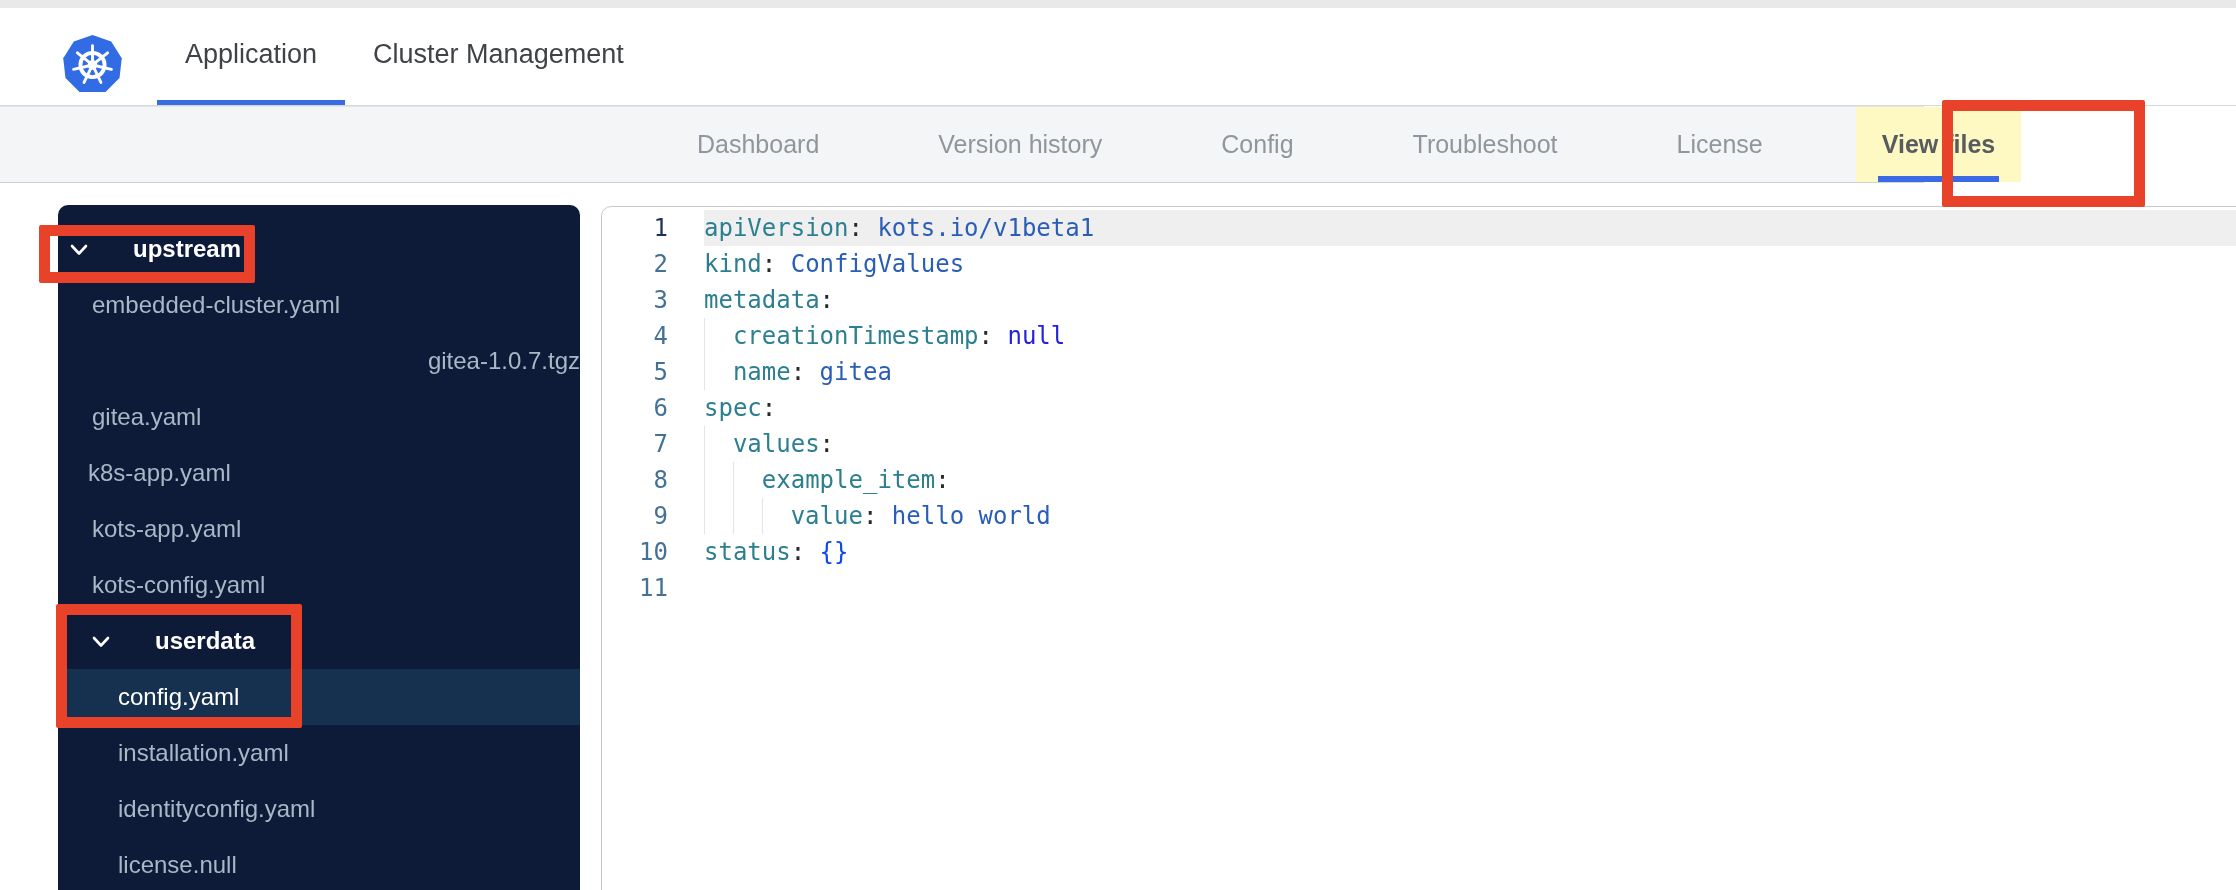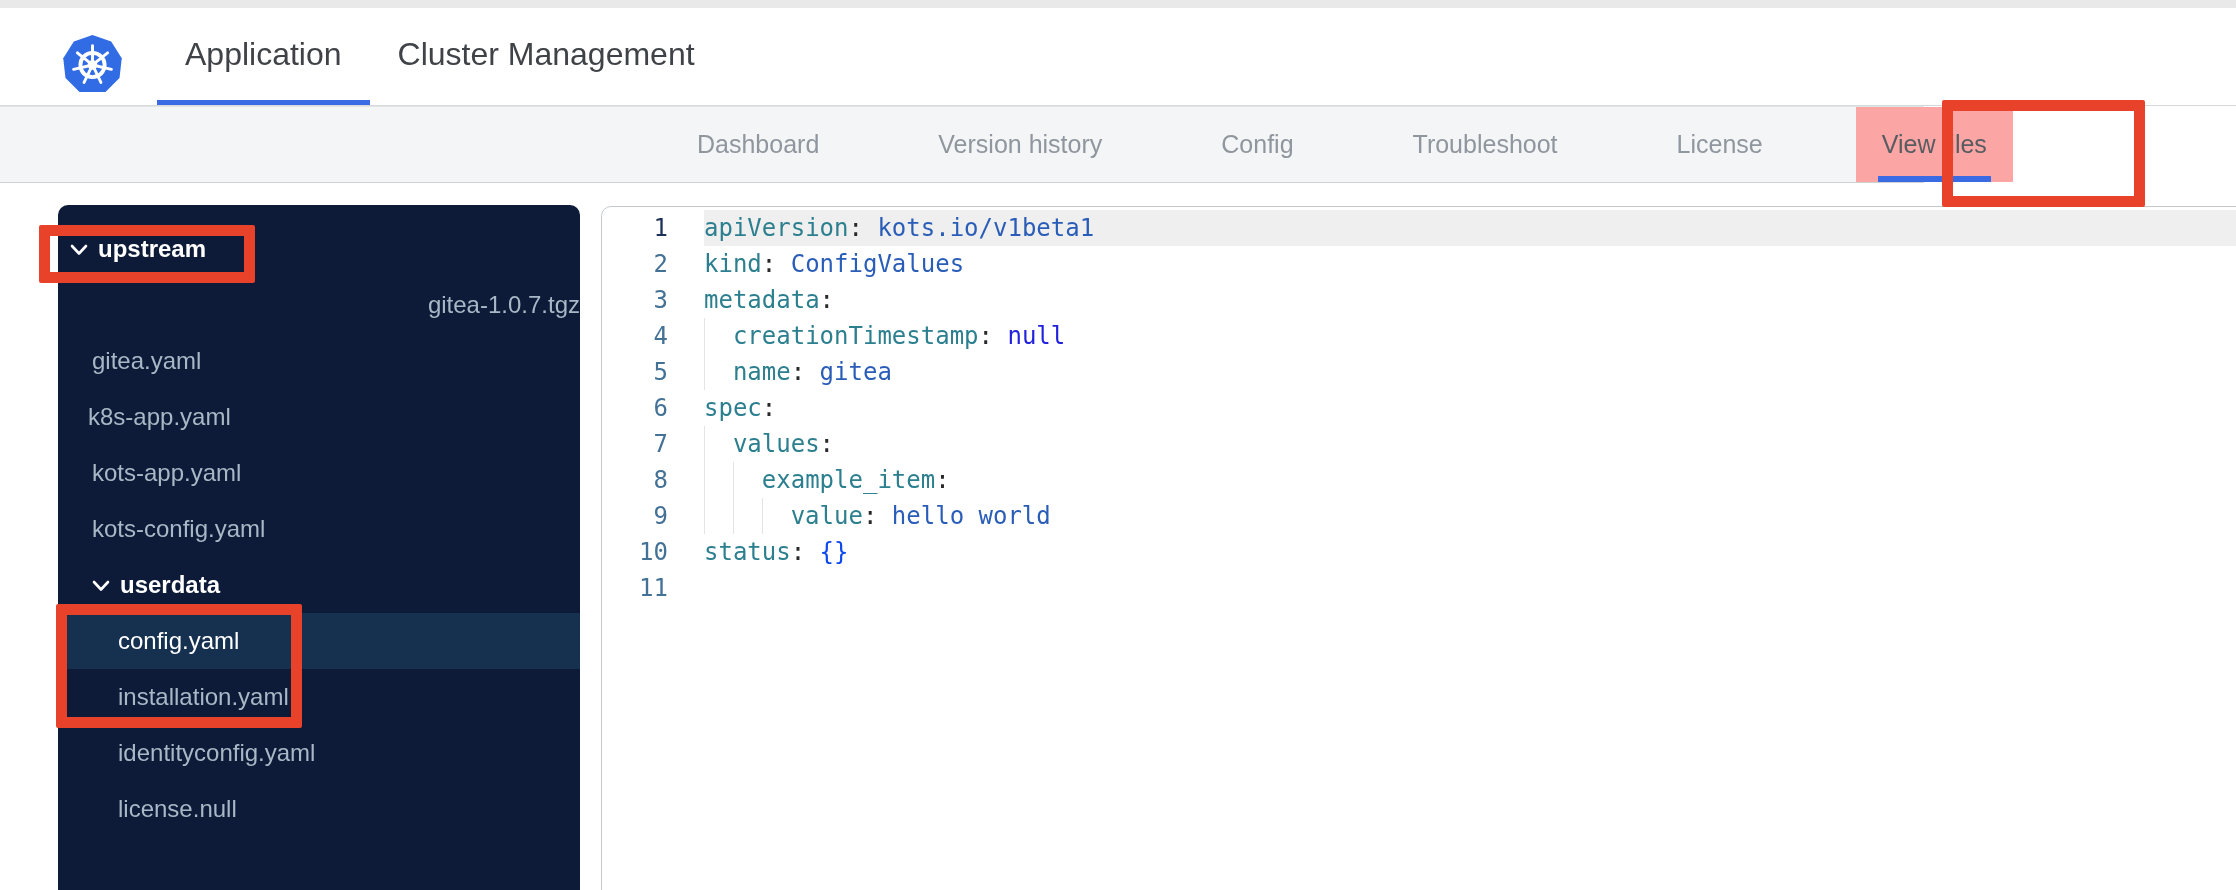--- a/index.html
+++ b/index.html
@@ -15,50 +15,50 @@
 
   
   .app-header {
     position:absolute; left:0; top:8px; width:2236px; height:98px;
     background:#ffffff; border-bottom:1px solid var(--border-gray);
   }
   .logo-wrap { position:absolute; left:60px; top:25px; width:65px; height:62px; }
   .h-tabs { position:absolute; left:157px; top:0; height:97px; display:flex; }
   .h-tab {
     display:flex; align-items:center; padding:0 28px; height:100%;
-    font-size:32px; color:#3f4347; cursor:pointer; border-bottom:5px solid transparent;
+    font-size:27px; color:#3f4347; cursor:pointer; border-bottom:5px solid transparent;
   }
   .h-tab.active { border-bottom-color:var(--accent-blue); }
 
   
   .sub-nav {
     position:absolute; left:0; top:106px; width:1924px; height:77px;
     background:#f4f5f7; border-top:1px solid #e2e4e6; border-bottom:1px solid #cfd2d5;
     display:flex; align-items:stretch; padding-left:671px;
   }
   .nav-tab {
     position:relative; display:flex; align-items:center; padding:0 26px; margin-right:67px;
     font-size:25px; color:#8f969d; cursor:pointer; white-space:nowrap;
   }
-  .nav-tab.active { background:#fca5a5; color:#575c60; }
+  .nav-tab.active { background:#fef9c3; color:#575c60;font-weight:bold; }
   .nav-tab.active::after {
     content:""; position:absolute; left:22px; right:22px; bottom:0; height:6px;
     background:var(--accent-blue);
   }
 
   
   .sidebar {
     position:absolute; left:58px; top:205px; width:522px; height:685px;
     background:var(--sidebar-bg); border-radius:10px 10px 0 0; padding-top:16px;
   }
   .tree-row {
     height:56px; display:flex; align-items:center; font-size:24px; cursor:pointer;
     color:#a9b7c6; white-space:nowrap;
   }
-  .tree-row.folder { color:#ffffff; font-weight:bold; }
+  .tree-row.folder { color:#ffffff; font-weight:bold;gap:35px; }
   .tree-row.selected { background:var(--sidebar-selected); color:#ffffff; font-weight:normal; }
   .chev { display:inline-flex; width:18px; margin-right:10px; flex:none; }
 
   
   .editor {
     position:absolute; left:601px; top:206px; width:1640px; height:690px;
     background:#ffffff; border:1px solid #c5c9ce; border-radius:10px 0 0 0;
     padding-top:3px; overflow:hidden;
     font-family:"DejaVu Sans Mono", monospace; font-size:24px;
   }
@@ -128,20 +128,23 @@
 
 <aside class="sidebar" id="file-tree">
     <div class="tree-row folder" style="padding-left: 12px;">
       <span class="chev">
         <svg width="18" height="13" viewBox="0 0 18 13" fill="none">
           <polyline points="2,3 9,10.5 16,3" stroke="#ffffff" stroke-width="2.6" stroke-linecap="round" stroke-linejoin="round"></polyline>
         </svg>
       </span>
       <span>upstream</span>
     </div>
+    <div class="tree-row file" style="padding-left: 34px;">
+      <span>embedded-cluster.yaml</span>
+    </div>
     <div class="tree-row file" style="padding-left: 20px; justify-content: flex-end;">
       <span>gitea-1.0.7.tgz</span>
     </div>
     <div class="tree-row file" style="padding-left: 34px;">
       <span>gitea.yaml</span>
     </div>
     <div class="tree-row file" style="padding-left: 30px;">
       <span>k8s-app.yaml</span>
     </div>
     <div class="tree-row file" style="padding-left: 34px;">

